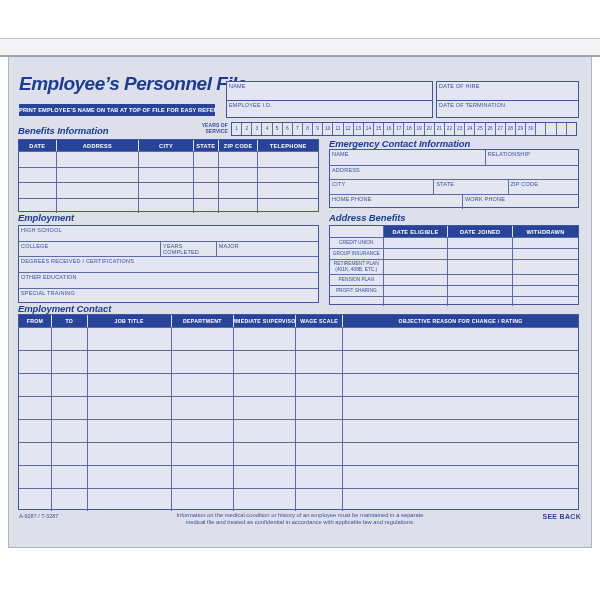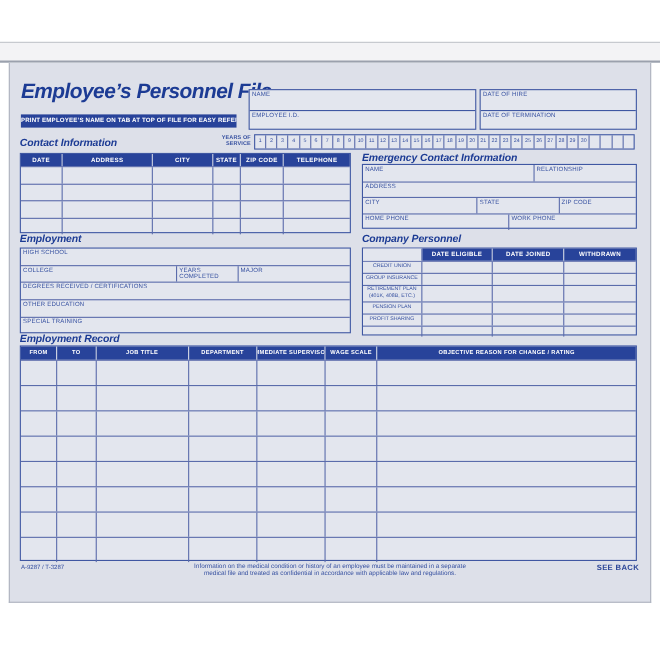--- a/index.html
+++ b/index.html
@@ -142,21 +142,21 @@
           <div class="ycell">28</div>
           <div class="ycell">29</div>
           <div class="ycell">30</div>
           <div class="ycell"></div>
           <div class="ycell"></div>
           <div class="ycell"></div>
           <div class="ycell"></div>
         </div>
     </div>
 
-    <div class="sec-head h-addr">Contact Information</div>
+    <div class="sec-head h-addr">Benefits Information</div>
     <div class="tbl addr-tbl">
       <div class="hdr-row addr-hdr">
         <div class="hdr-cell w-date">DATE</div>
         <div class="hdr-cell w-address">ADDRESS</div>
         <div class="hdr-cell w-city">CITY</div>
         <div class="hdr-cell w-state">STATE</div>
         <div class="hdr-cell w-zip">ZIP CODE</div>
         <div class="hdr-cell w-tel">TELEPHONE</div>
       </div>
       <div id="address-body">
@@ -259,21 +259,21 @@
           <span class="flabel">OTHER EDUCATION</span>
         </div>
       </div>
       <div class="lrow" style="height:16px;">
         <div class="lcell" style="width:100%">
           <span class="flabel">SPECIAL TRAINING</span>
         </div>
       </div>
     </div>
 
-    <div class="sec-head h-ben">Company Personnel</div>
+    <div class="sec-head h-ben">Address Benefits</div>
     <div class="tbl ben-tbl">
       <div class="hdr-row ben-hdr">
         <div class="hdr-cell hdr-blank w-blab"></div>
         <div class="hdr-cell w-bcol">DATE ELIGIBLE</div>
         <div class="hdr-cell w-bcol">DATE JOINED</div>
         <div class="hdr-cell w-bcol2">WITHDRAWN</div>
       </div>
       <div id="benefits-body">
           <div class="grid-row" style="height: 11px;">
             <div class="ben-label" style="width: 21.6%;">CREDIT UNION</div>
@@ -307,21 +307,21 @@
           </div>
           <div class="grid-row" style="height: 10px;">
             <div class="ben-label" style="width: 21.6%;"></div>
             <div class="grid-cell" style="width: 26.1%;"></div>
             <div class="grid-cell" style="width: 26.1%;"></div>
             <div class="grid-cell" style="width: 26.2%;"></div>
           </div>
         </div>
     </div>
 
-    <div class="sec-head h-emp">Employment Record</div>
+    <div class="sec-head h-emp">Employment Contact</div>
     <div class="tbl emp-tbl">
       <div class="hdr-row emp-hdr">
         <div class="hdr-cell w-from">FROM</div>
         <div class="hdr-cell w-to">TO</div>
         <div class="hdr-cell w-job">JOB TITLE</div>
         <div class="hdr-cell w-dept">DEPARTMENT</div>
         <div class="hdr-cell w-sup">IMMEDIATE SUPERVISOR</div>
         <div class="hdr-cell w-wage">WAGE SCALE</div>
         <div class="hdr-cell w-obj">OBJECTIVE REASON FOR CHANGE / RATING</div>
       </div>

